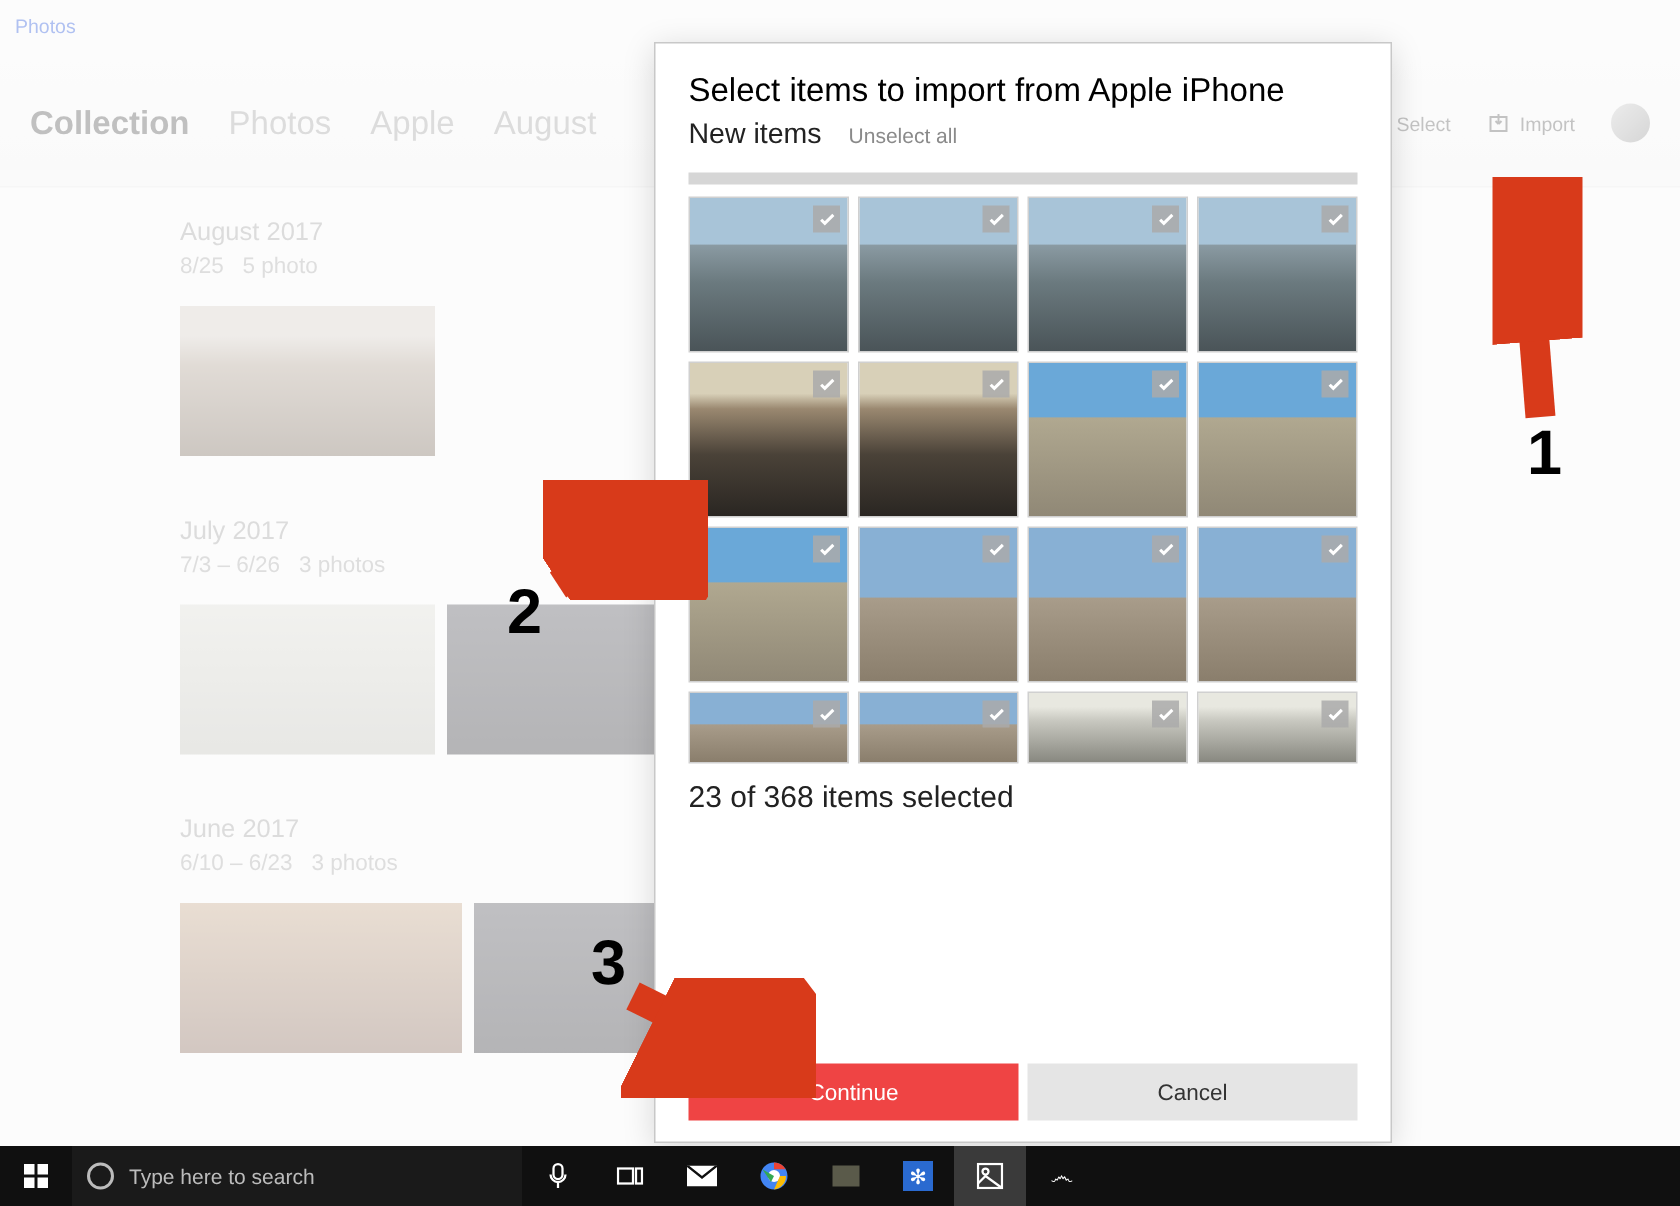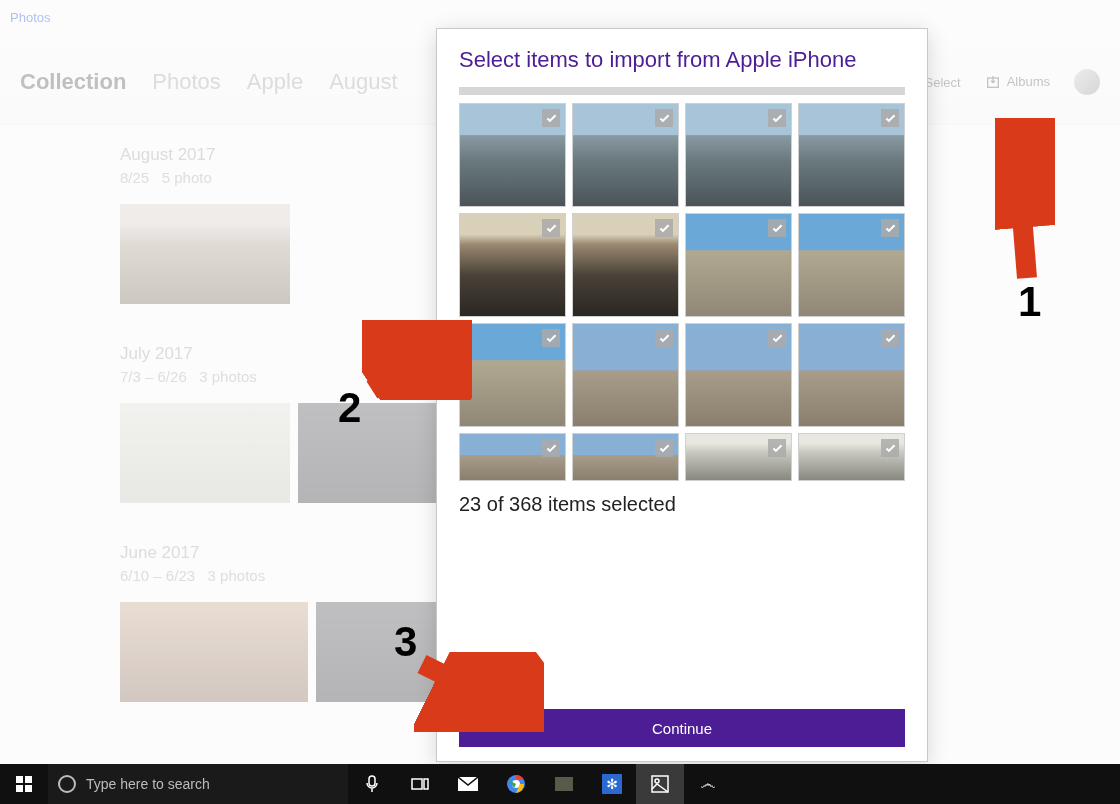--- a/index.html
+++ b/index.html
@@ -6,50 +6,50 @@
   body { width:1120px; height:804px; background:#fff; position:relative; overflow:hidden; }
 
   
   .app { position:absolute; inset:0; background:#f5f5f5; }
   .title-bar { height:40px; padding:10px 0 0 10px; font-size:13px; color:#1d4ed8; }
   .header { height:85px; background:linear-gradient(#f5f5f5,#f0f0f0); border-bottom:1px solid #e5e5e5; display:flex; align-items:center; padding:0 20px; position:relative; }
   .tabs { display:flex; gap:26px; font-size:22px; color:#9b9b9b; }
   .tabs .tab { cursor:pointer; }
   .tabs .tab.active { color:#4a4a4a; font-weight:700; }
   .header-right { position:absolute; right:20px; display:flex; align-items:center; gap:24px; font-size:13px; color:#555; }
-  .header-right .item { display:flex; align-items:flex-start; gap:6px; cursor:pointer; }
+  .header-right .item { display:flex; align-items:flex-end; gap:6px; cursor:pointer; }
   .avatar { width:26px; height:26px; border-radius:50%; background:linear-gradient(135deg,#c9c9c9,#8a8a8a); }
 
   .content { padding:20px 0 0 120px; color:#7a7a7a; }
   .group { margin-bottom:40px; }
   .group h3 { font-size:17px; font-weight:400; color:#9b9b9b; }
   .group .meta { font-size:15px; color:#a0a0a0; margin-top:4px; }
   .thumbs { display:flex; gap:8px; margin-top:18px; }
   .thumb { width:170px; height:100px; background:#bbb; }
 
   
   .dim { position:absolute; inset:0; background:rgba(255,255,255,0.65); }
 
   
   .dialog { position:absolute; left:436px; top:28px; width:492px; height:734px; background:#fff; border:1px solid #c8c8c8; box-shadow:0 4px 20px rgba(0,0,0,0.15); padding:18px 22px 14px; display:flex; flex-direction:column; }
-  .dlg-title { font-size:22px; color:#4c1d95; font-weight:400; }
+  .dlg-title { font-size:22px; color:#000000; font-weight:400; }
   .sub-row { display:flex; align-items:baseline; gap:18px; margin-top:6px; }
   .sub-row .newitems { font-size:19px; color:#222; }
   .sub-row .unselect { font-size:14px; color:#8a8a8a; cursor:pointer; }
   .strip { height:8px; background:#d6d6d6; margin:14px 0 8px; }
 
   .grid { display:grid; grid-template-columns:repeat(4,1fr); gap:6px; }
   .cell { position:relative; height:104px; border:1px solid #d0d0d0; background:#999; }
   .cell.short { height:48px; overflow:hidden; }
   .check { position:absolute; top:5px; right:5px; width:18px; height:18px; background:rgba(170,170,170,0.85); display:flex; align-items:center; justify-content:center; }
   .check svg { width:13px; height:13px; }
 
   .sel-count { margin-top:12px; font-size:20px; color:#222; }
   .btn-row { margin-top:auto; display:flex; gap:6px; }
-  .btn { flex:1; height:38px; background:#4c1d95; color:#fff; font-size:15px; display:flex; align-items:center; justify-content:center; cursor:pointer; }
+  .btn { flex:1; height:38px; background:#ef4444; color:#fff; font-size:15px; display:flex; align-items:center; justify-content:center; cursor:pointer; }
   .btn.secondary { background:#e5e5e5; color:#333; }
 
   
   .anno { position:absolute; font-weight:900; font-size:42px; color:#000; }
   .arrow { position:absolute; }
 
   
   .taskbar { position:absolute; left:0; bottom:0; width:100%; height:40px; background:#101010; display:flex; align-items:center; color:#fff; }
   .tb-item { width:48px; height:40px; display:flex; align-items:center; justify-content:center; cursor:pointer; }
   .tb-item.active { background:#3a3a3a; }
@@ -85,21 +85,21 @@
     </div>
     <div class="header-right">
       <div class="item">
         <span>Select</span>
       </div>
       <div class="item">
         <svg class="ico" viewBox="0 0 24 24" fill="none" stroke="#555" stroke-width="2">
             <rect x="4" y="6" width="16" height="14"></rect>
             <path d="M12 3v10m0 0l-3-3m3 3l3-3"></path>
           </svg>
-        <span>Albums</span>
+        <span>Import</span>
       </div>
       <div class="avatar"></div>
     </div>
   </div>
 
   <div class="content">
 
     <div class="group">
       <h3>August 2017</h3>
       <div class="meta">
@@ -134,20 +134,24 @@
         <div class="thumb dark" style="width:120px"></div>
       </div>
     </div>
   </div>
 
   <div class="dim"></div>
 </div>
 
 <div class="dialog">
   <div class="dlg-title">Select items to import from Apple iPhone</div>
+  <div class="sub-row">
+    <div class="newitems">New items</div>
+    <div class="unselect">Unselect all</div>
+  </div>
   <div class="strip"></div>
 
   <div class="grid" id="import-grid">
       <div class="cell sky-beach">
         <div class="check">
           <svg viewBox="0 0 16 16" fill="none" stroke="#fff" stroke-width="2.5">
             <path d="M3 8l3 3 7-7"></path>
           </svg>
         </div>
       </div>
@@ -255,20 +259,21 @@
             <path d="M3 8l3 3 7-7"></path>
           </svg>
         </div>
       </div>
     </div>
 
   <div class="sel-count">23 of 368 items selected</div>
 
   <div class="btn-row">
     <div class="btn">Continue</div>
+    <div class="btn secondary">Cancel</div>
   </div>
 </div>
 
 <svg class="arrow" style="left:995px; top:118px;" width="60" height="170">
   <defs>
       <marker id="ah1" markerWidth="10" markerHeight="10" refX="5" refY="5" orient="auto">
         <polygon points="0,0 10,5 0,10" fill="#d83a1a"></polygon>
       </marker>
     </defs>
   <line x1="32" y1="160" x2="20" y2="10" stroke="#d83a1a" stroke-width="20" marker-end="url(#ah1)"></line>

